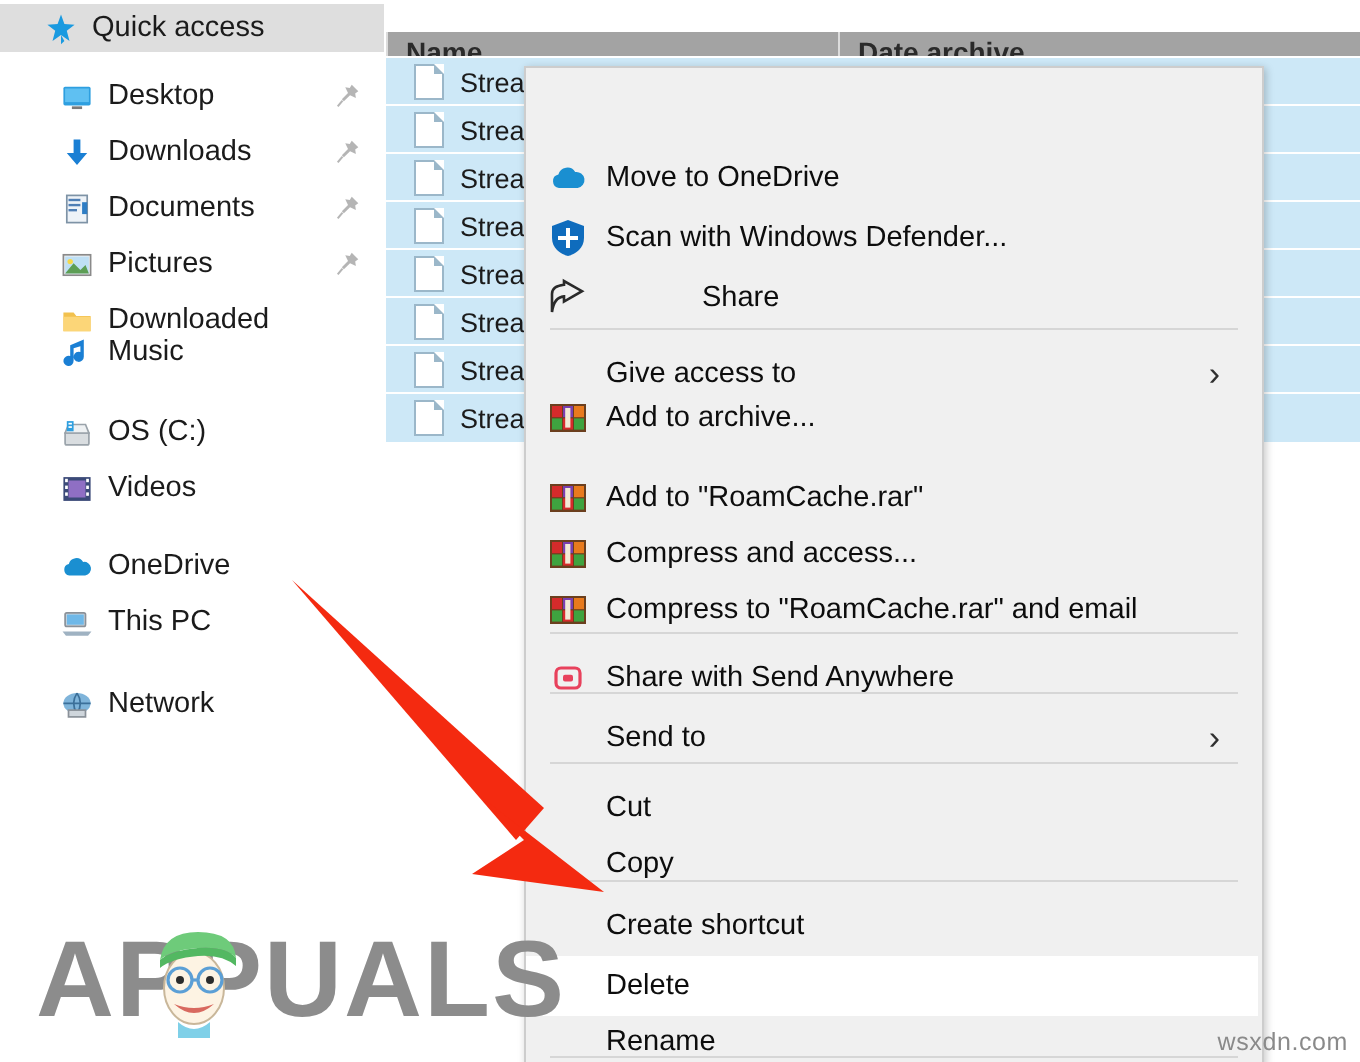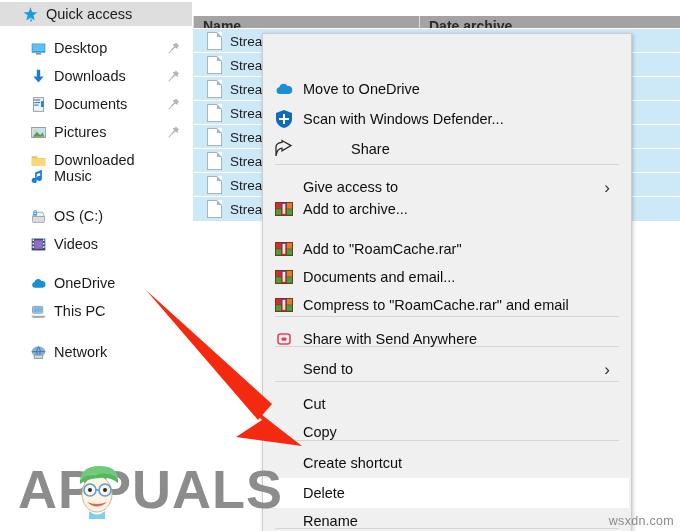--- a/index.html
+++ b/index.html
@@ -369,21 +369,21 @@
           <span class="mi-ico" style="width: 20px; height: 20px; flex: 0 0 20px; margin-left: 11px; margin-right: 9px;"><svg width="20" height="20" viewBox="0 0 20 20">
               <rect x="1" y="3" width="18" height="14" fill="#6b3f1e"></rect>
               <rect x="2" y="4" width="5" height="5.6" fill="#d62b2b"></rect>
               <rect x="7.5" y="4" width="5" height="5.6" fill="#7a3fb0"></rect>
               <rect x="13" y="4" width="5" height="5.6" fill="#e87a1e"></rect>
               <rect x="2" y="10.2" width="5" height="5.6" fill="#3fa33f"></rect>
               <rect x="7.5" y="10.2" width="5" height="5.6" fill="#d62b2b"></rect>
               <rect x="13" y="10.2" width="5" height="5.6" fill="#3fa33f"></rect>
               <rect x="8.6" y="5" width="2.6" height="9.8" fill="#f2ead6"></rect>
             </svg></span>
-          <span class="mi-text">Documents and email...</span>
+          <span class="mi-text">Compress and access...</span>
         </div>
         <div class="mi" style="top: 256px;">
           <span class="mi-ico" style="width: 20px; height: 20px; flex: 0 0 20px; margin-left: 11px; margin-right: 9px;"><svg width="20" height="20" viewBox="0 0 20 20">
               <rect x="1" y="3" width="18" height="14" fill="#6b3f1e"></rect>
               <rect x="2" y="4" width="5" height="5.6" fill="#d62b2b"></rect>
               <rect x="7.5" y="4" width="5" height="5.6" fill="#7a3fb0"></rect>
               <rect x="13" y="4" width="5" height="5.6" fill="#e87a1e"></rect>
               <rect x="2" y="10.2" width="5" height="5.6" fill="#3fa33f"></rect>
               <rect x="7.5" y="10.2" width="5" height="5.6" fill="#d62b2b"></rect>
               <rect x="13" y="10.2" width="5" height="5.6" fill="#3fa33f"></rect>

